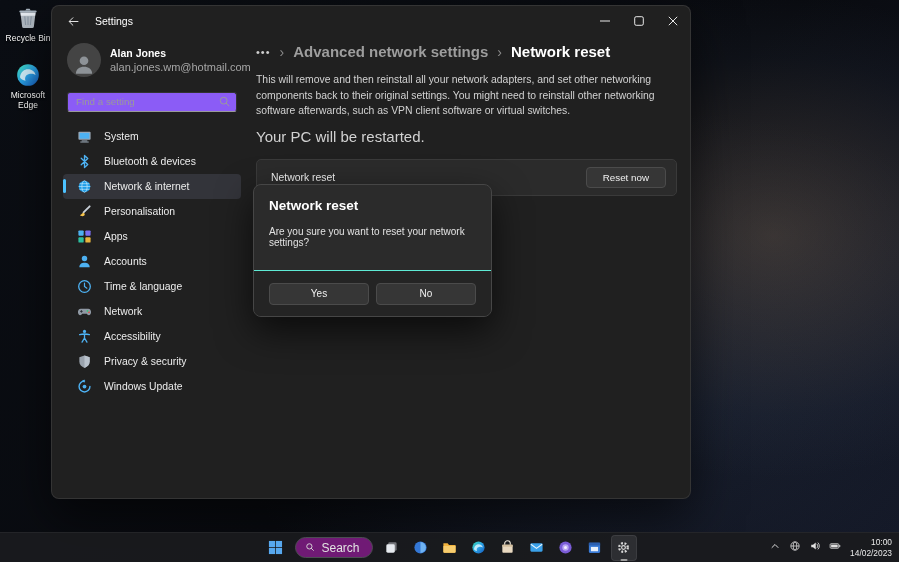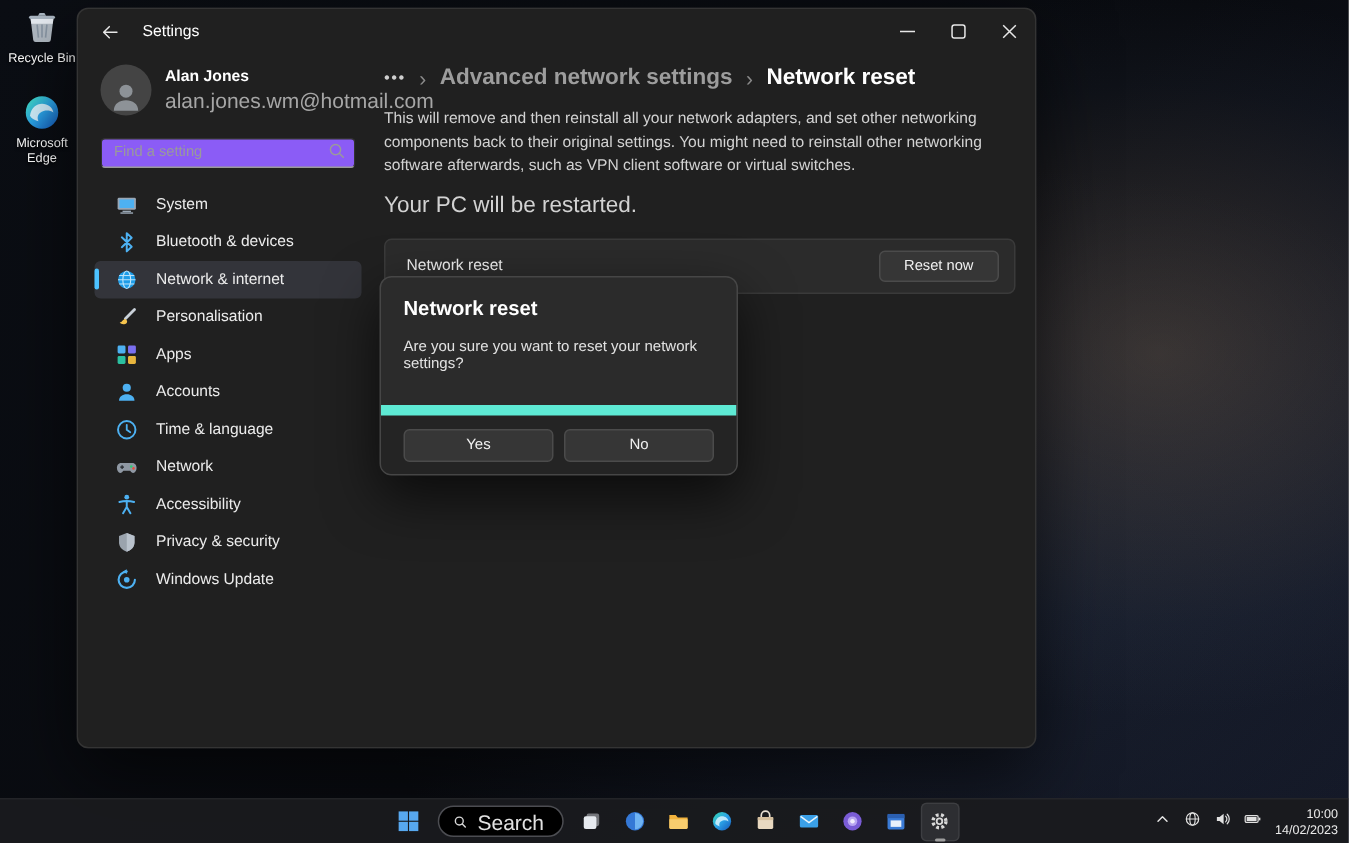--- a/index.html
+++ b/index.html
@@ -33,21 +33,21 @@
     display:flex; align-items:center; justify-content:center; }
   .win-controls svg { width:10px; height:10px; }
 
   
   .sidebar { position:absolute; left:0; top:29px; bottom:0; width:200px; padding:4px 11px 0; }
   .account { display:flex; align-items:center; gap:9px; padding:4px 4px; }
   .avatar { width:34px; height:34px; border-radius:50%; background:#444; overflow:hidden; flex:0 0 auto;
     display:flex; align-items:flex-end; justify-content:center; }
   .avatar svg { width:26px; height:26px; }
   .acc-name { font-size:10.5px; font-weight:bold; color:#fff; }
-  .acc-email { font-size:14px; color:#a6a6a6; margin-top:2px; }
+  .acc-email { font-size:11px; color:#a6a6a6; margin-top:2px; }
   .searchbox { position:relative; margin:10px 4px 12px; }
   .searchbox input { width:100%; height:20px; background:#8b5cf6; border:1px solid #323232;
     border-bottom:1px solid #9a9a9a; border-radius:3px; color:#e8e8e8; font-size:9.8px; padding:0 24px 0 8px; }
   .searchbox input::placeholder { color:#9a9a9a; }
   .searchbox .s-icon { position:absolute; right:6px; top:3px; width:13px; height:13px; }
   .nav-item { display:flex; align-items:center; gap:12px; height:25px; padding-left:14px; border-radius:4px;
     font-size:10.4px; color:#ececec; position:relative; }
   .nav-item.selected { background:#33343a; }
   .nav-item.selected::before { content:""; position:absolute; left:0; top:50%; transform:translateY(-50%);
     width:3px; height:14px; border-radius:2px; background:#4cc2ff; }
@@ -68,37 +68,37 @@
   .btn { background:#363636; border:1px solid #4b4b4b; border-radius:4px; color:#f0f0f0; font-size:9.8px; padding:4px 16px; }
   .card .btn { margin-left:auto; }
 
   
   .dialog { position:absolute; left:201px; top:178px; width:239px; height:133px; background:#2b2b2b;
     border:1px solid #464646; border-radius:8px; box-shadow:0 14px 36px rgba(0,0,0,.65);
     display:flex; flex-direction:column; overflow:hidden; z-index:5; }
   .dlg-body { flex:1; padding:13px 15px 0; }
   .dlg-body h2 { font-size:13.5px; color:#fff; margin-bottom:13px; }
   .dlg-body p { font-size:10px; color:#e2e2e2; }
-  .dlg-footer { height:46px; background:#242424; border-top:7px solid #5eead4;
+  .dlg-footer { height:46px; background:#242424; border-top:1px solid #5eead4;
     display:flex; align-items:center; gap:7px; padding:0 15px; }
   .dlg-btn { flex:1; height:22px; padding:0; font-size:10px; }
 
   
   .taskbar { position:absolute; left:0; right:0; bottom:0; height:30px; background:rgba(26,27,30,.94);
     border-top:1px solid rgba(255,255,255,.05); }
   .tb-center { position:absolute; left:50%; top:0; transform:translateX(-50%); height:100%;
     display:flex; align-items:center; gap:3px; }
   .tb-btn { width:26px; height:26px; background:transparent; border:none; border-radius:4px; position:relative;
     display:flex; align-items:center; justify-content:center; }
   .tb-btn svg { width:15px; height:15px; display:block; }
   .tb-btn.active { background:rgba(255,255,255,.09); box-shadow:inset 0 0 0 1px rgba(255,255,255,.08); }
   .tb-btn.active::after { content:""; position:absolute; bottom:0px; left:50%; transform:translateX(-50%);
     width:7px; height:2px; border-radius:1px; background:#9d9d9d; }
-  .tb-search { height:21px; border-radius:11px; background:#000000; border:1px solid #4c4d52;
-    display:flex; align-items:center; gap:7px; padding:0 12px 0 9px; color:#e2e2e2; font-size:14px; margin:0 3px; }
+  .tb-search { height:21px; border-radius:11px; background:#701a75; border:1px solid #4c4d52;
+    display:flex; align-items:center; gap:7px; padding:0 12px 0 9px; color:#e2e2e2; font-size:12px; margin:0 3px; }
   .tb-search svg { width:10px; height:10px; }
   .tb-tray { position:absolute; right:0; top:0; height:100%; display:flex; align-items:center; gap:1px; padding-right:7px; }
   .tray-btn { width:19px; height:26px; background:transparent; border:none; display:flex; align-items:center; justify-content:center; }
   .tray-btn svg { width:12px; height:12px; }
   .clock { font-size:8.4px; color:#eaeaea; text-align:right; line-height:1.3; margin-left:5px; }
 </style>
 </head>
 <body>
 
 <div class="desk-icon" style="left:2px; top:5px;">

